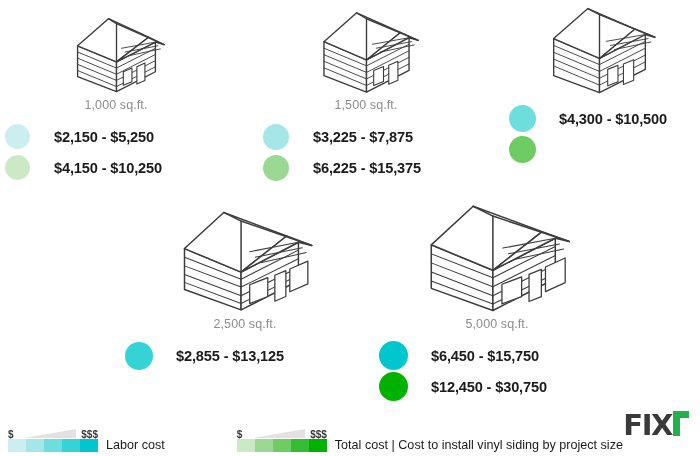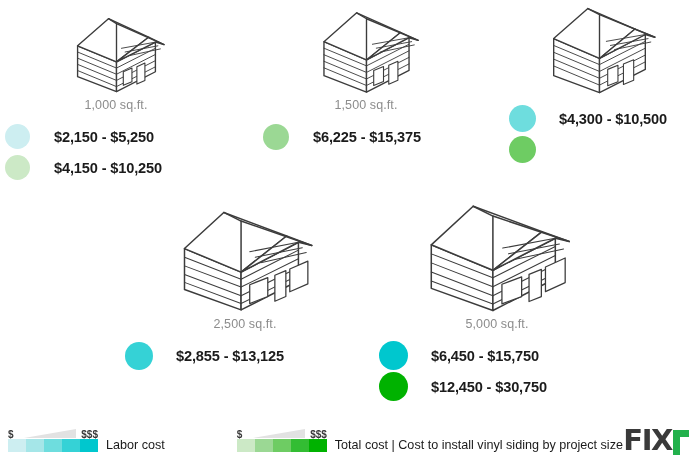--- a/index.html
+++ b/index.html
@@ -125,23 +125,22 @@
     line-height: 14px;
     white-space: nowrap;
     padding-bottom: 0px;
   }
   .legend-gap { width: 72px; }
 
   
   .logo {
     position: absolute;
     right: 12px;
-    bottom: 1px;
-    display: flex;
-    align-items: flex-end;
+    bottom: 16px;
+    display: flex;
     margin-left: 38px;
   }
   .logo-text {
     font-family: "DejaVu Sans", sans-serif;
     font-weight: bold;
     font-size: 29px;
     letter-spacing: -1.4px;
     color: #3a3a3a;
     line-height: 29px;
   }
@@ -236,20 +235,24 @@
             <polyline points="106,72 158,61"></polyline>
           </g>
           <polygon points="96,100 96,123 111,117 111,94" fill="#ffffff" stroke-width="1.7"></polygon>
           <polygon points="119,92 119,121 133,115 133,86" fill="#ffffff" stroke-width="1.7"></polygon>
         </g>
       </svg>
     </div>
     <div class="sqft">1,500 sq.ft.</div>
     <div class="price-rows">
       <div class="price-row">
+        <span class="dot" style="width:26px;height:26px;background:#a5e6e8;margin-left:13px;margin-right:14px;"></span>
+        <span class="price-label">$3,225 - $7,875</span>
+      </div>
+      <div class="price-row">
         <span class="dot" style="width:26px;height:26px;background:#9bd894;margin-left:13px;margin-right:14px;"></span>
         <span class="price-label">$6,225 - $15,375</span>
       </div>
     </div>
   </div>
 
   <div class="card" style="left:498px; top:2px; width:202px;">
     <div class="house-wrap" style="height:92px;">
       <svg class="house-svg" width="125" height="93" viewBox="0 0 170 136">
         <g fill="none" stroke="#3c3c3c" stroke-width="2" stroke-linejoin="round" stroke-linecap="round">

